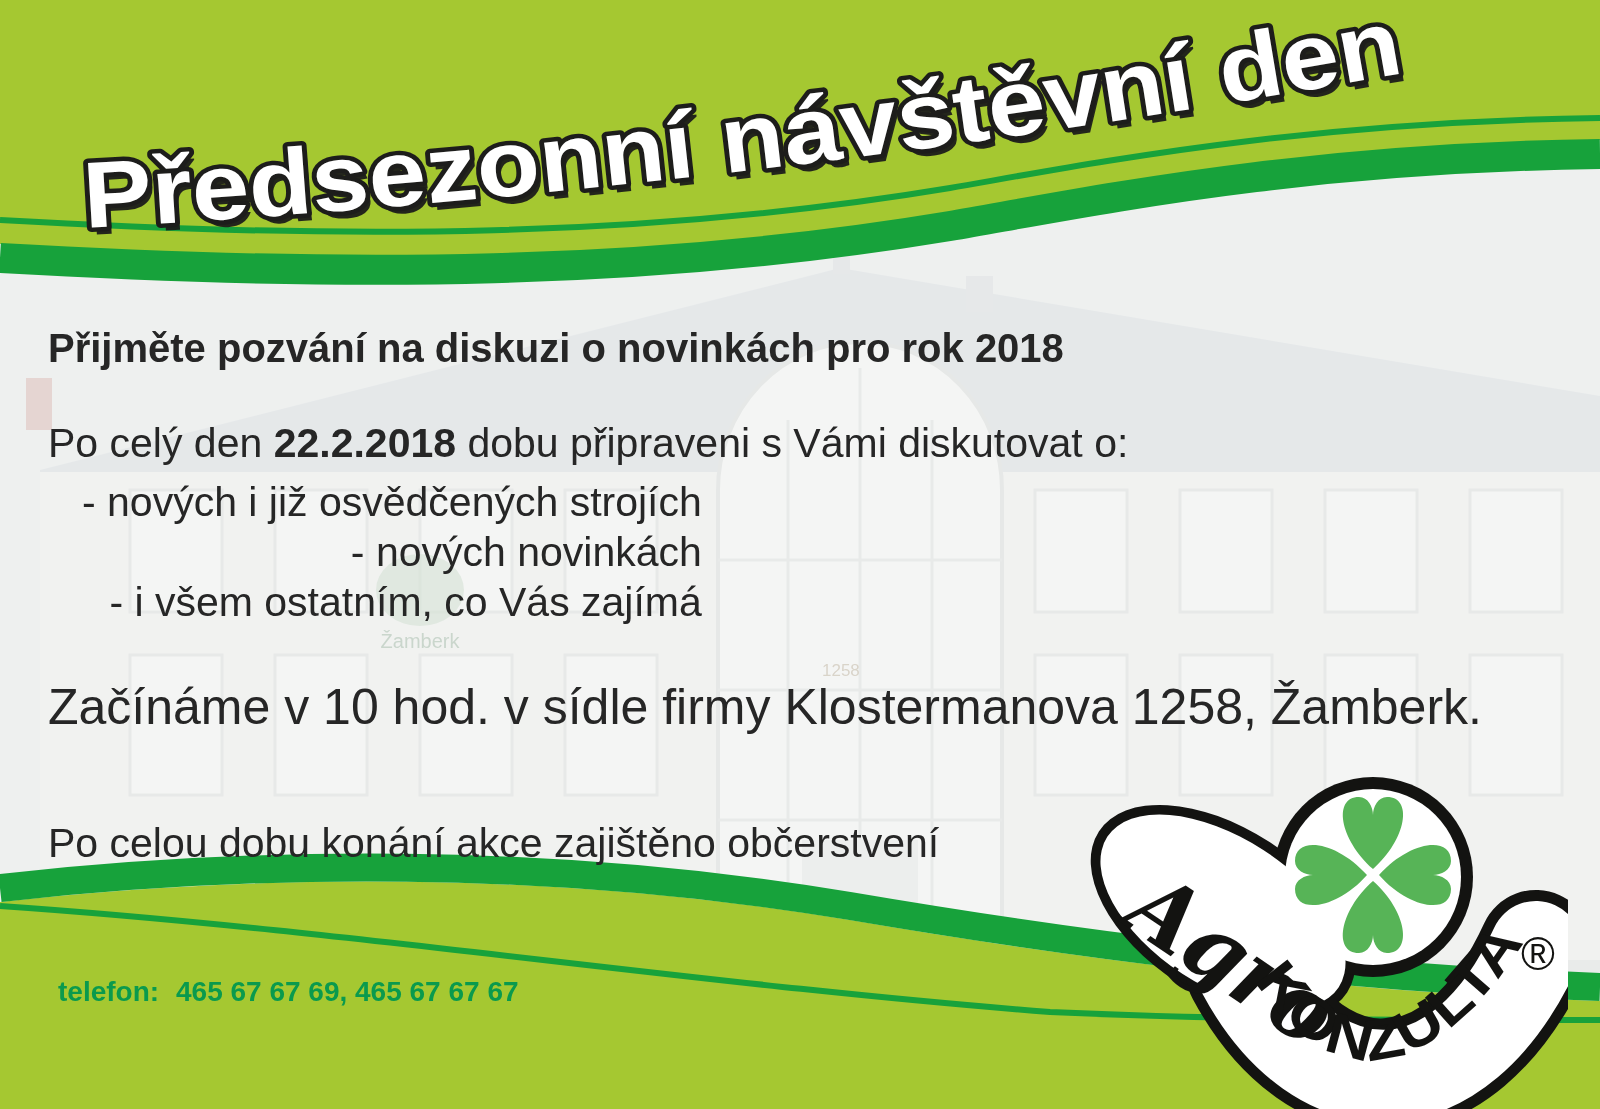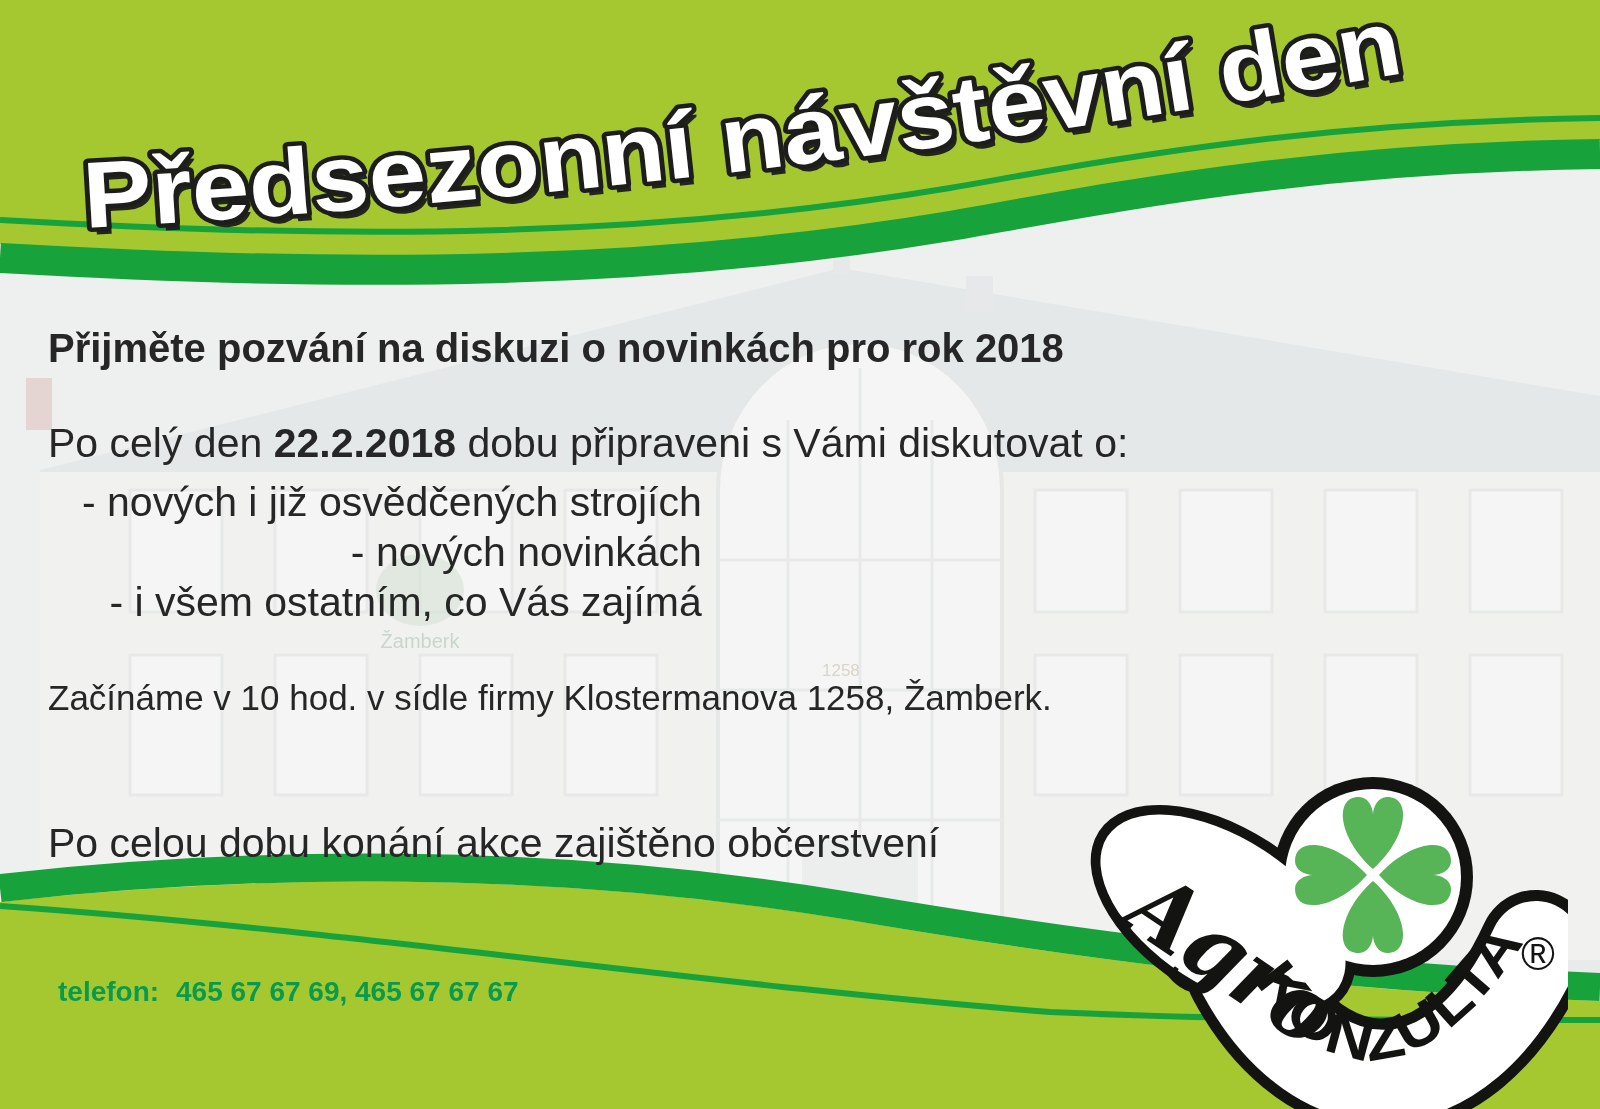--- a/index.html
+++ b/index.html
@@ -5,21 +5,21 @@
   html,body{margin:0;padding:0;background:#fff;}
   .page{position:relative;width:1600px;height:1109px;overflow:hidden;
         font-family:"Liberation Sans","DejaVu Sans",sans-serif;background:#eef0ef;}
   .layer{position:absolute;left:0;top:0;}
   
   .copy{position:absolute;left:48px;color:#262626;z-index:4;text-align:right;}
   .heading{top:326px;font-size:40px;font-weight:bold;}
   .p1{top:420px;font-size:41px;}
   .p1 b{font-weight:bold;}
   .list{top:477px;left:58px;font-size:41px;line-height:50px;margin-left:24px;}
-  .p2{top:678px;font-size:35px;}
+  .p2{top:678px;font-size:50px;}
   .p3{top:777px;font-size:41px;margin-top:43px;}
   
   .contacts{position:absolute;left:58px;top:976px;z-index:5;color:#0a9a4d;
             font-size:28px;font-weight:bold;line-height:32px;}
   .contacts .row{display:flex;}
   .contacts .lbl{width:118px;}
   svg text{font-family:"Liberation Sans","DejaVu Sans",sans-serif;}
   .scripty{font-family:"DejaVu Serif","Liberation Serif",serif;font-style:italic;font-weight:bold;}
 </style>
 </head>

